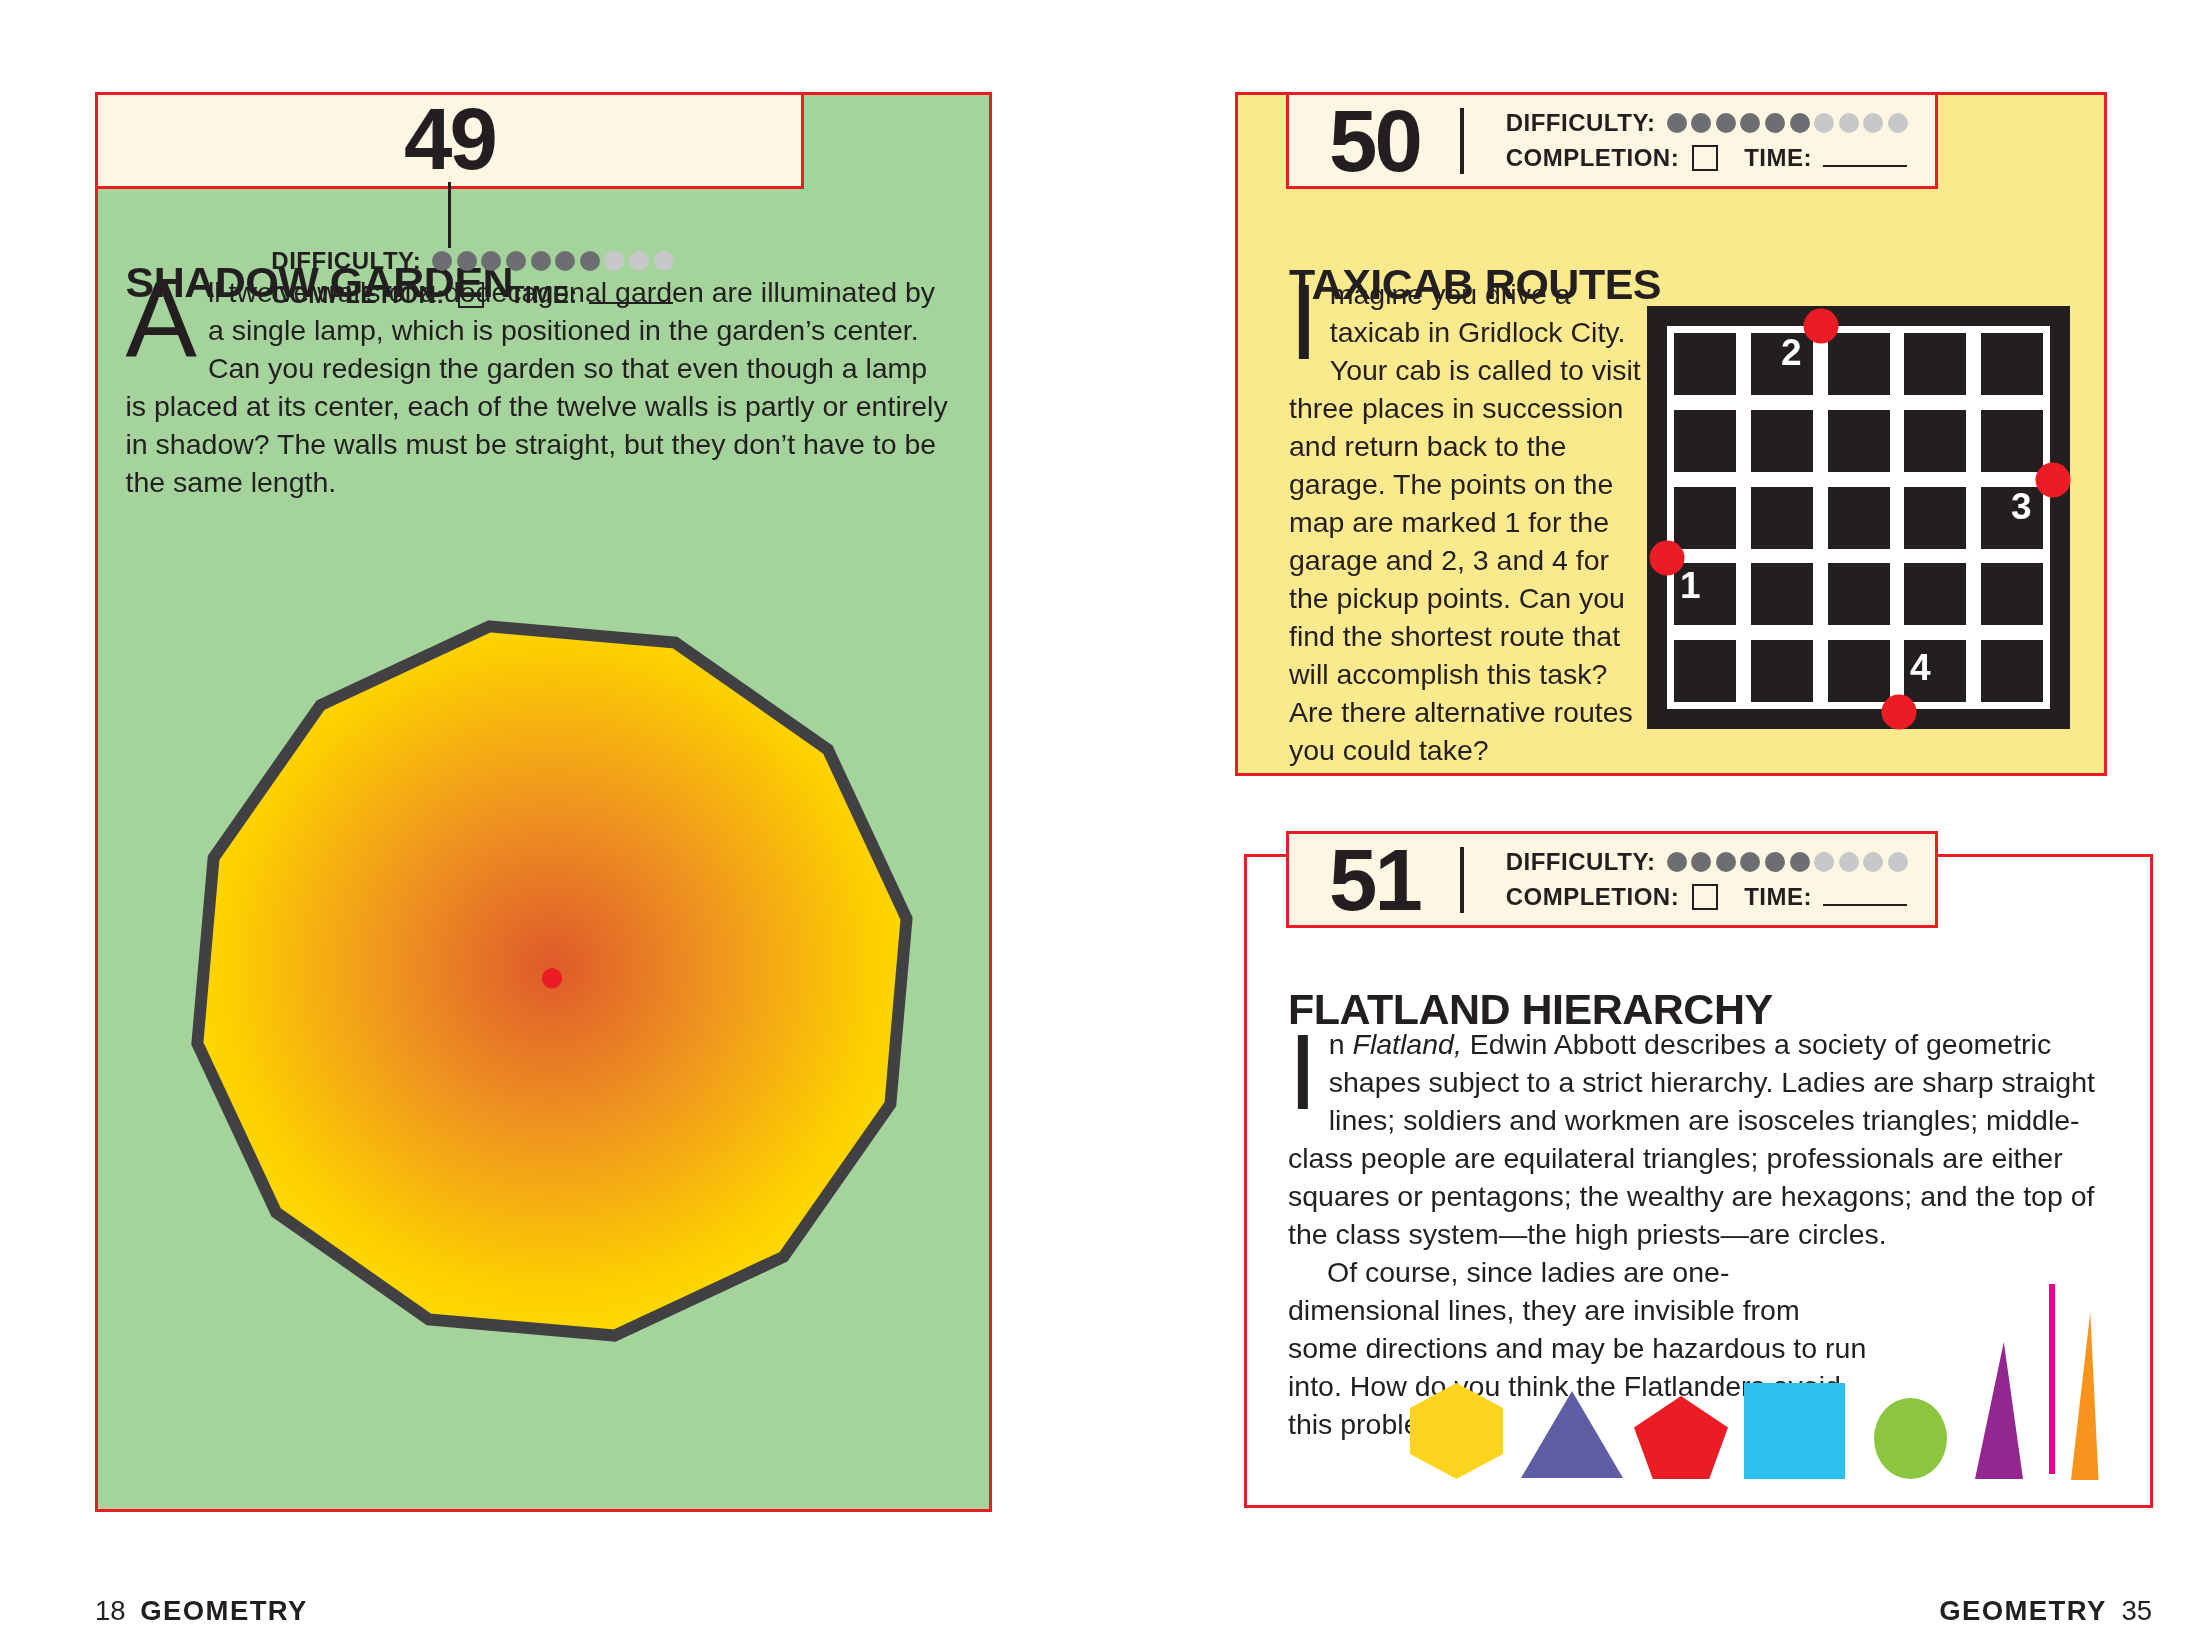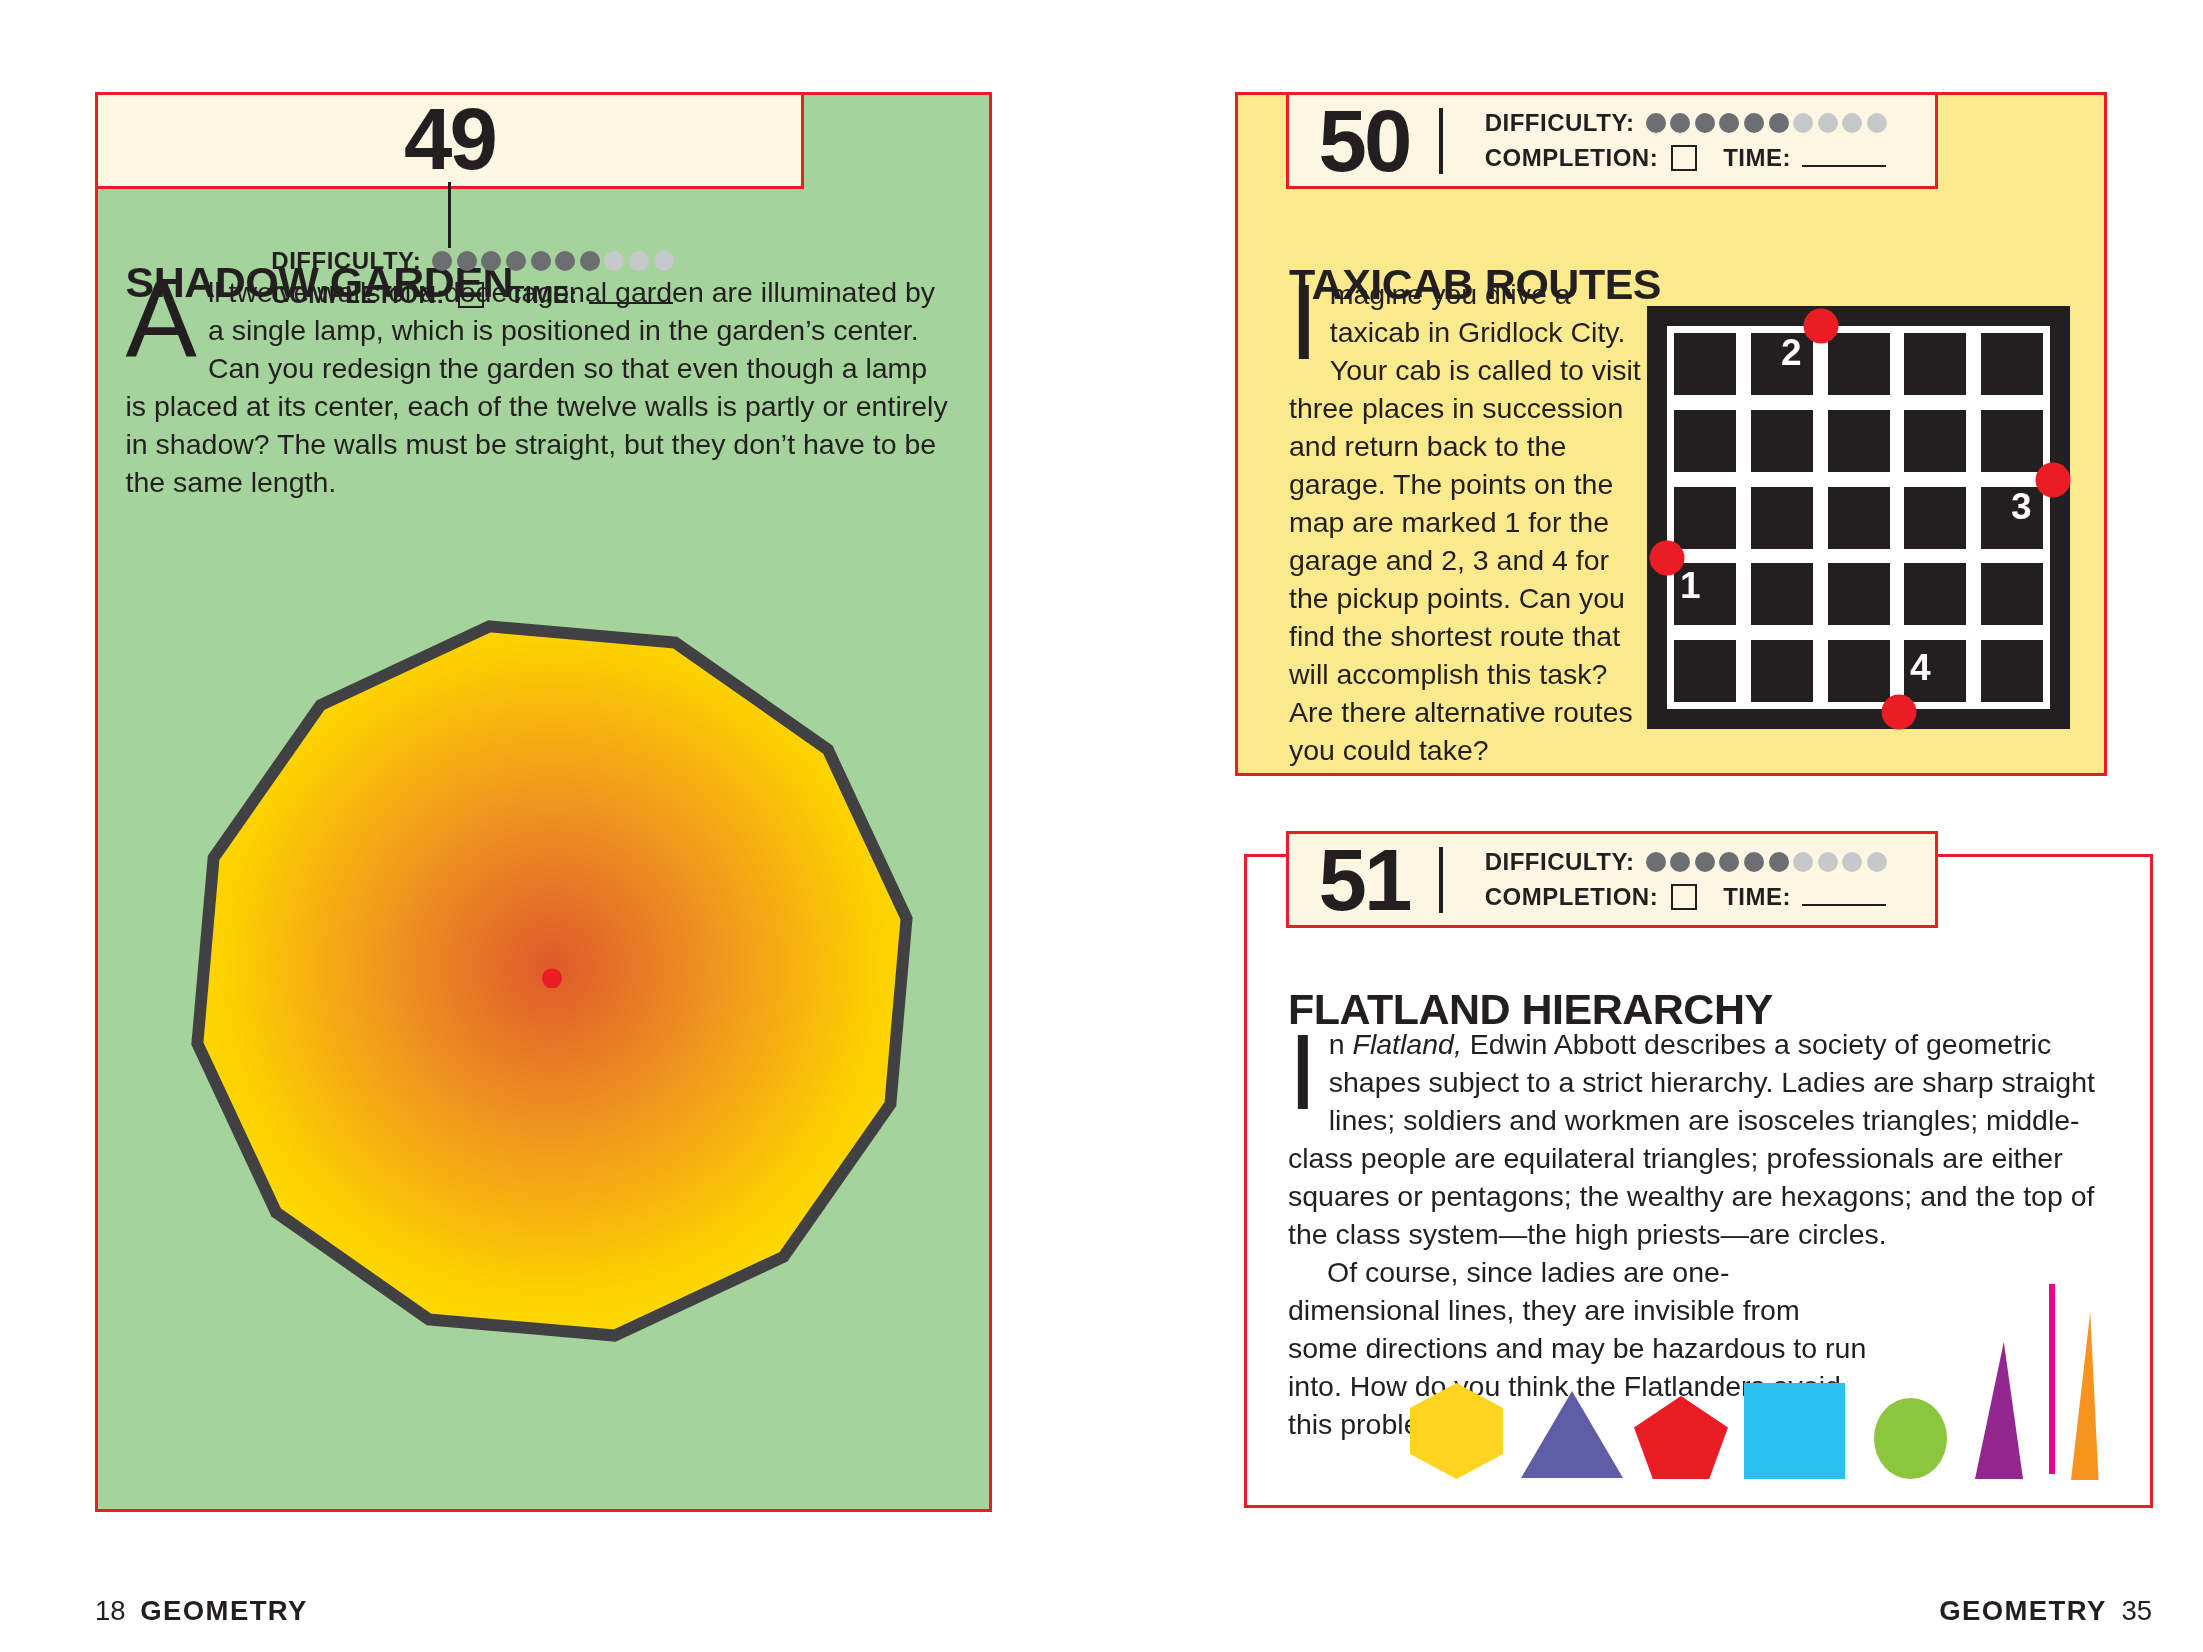--- a/index.html
+++ b/index.html
@@ -14,21 +14,21 @@
   .card-green{left:95px;top:92px;width:897px;height:1420px;background:#a5d39c;z-index:1;}
   .card-yellow{left:1235px;top:92px;width:872px;height:684px;background:#fbe98d;z-index:1;}
   .card-white{left:1244px;top:854px;width:909px;height:654px;background:#ffffff;z-index:1;}
 
   
   .hbox{position:absolute;height:97px;background:#fdf6e2;border:3.7px solid #ec1c24;
         display:flex;align-items:center;z-index:3;}
   .hbox-49{left:95px;top:92px;width:709px;flex-direction:column;}
   .hbox-50{left:1286px;top:92px;width:652px;}
   .hbox-51{left:1286px;top:831px;width:652px;}
-  .hnum{width:150px;text-align:center;font-size:87px;font-weight:bold;letter-spacing:-2.8px;line-height:87px;}
+  .hnum{width:171px;text-align:center;font-size:87px;font-weight:bold;letter-spacing:-2.8px;line-height:87px;}
   .hbox-49 .hnum{width:209px;}
   .hdiv{width:3.7px;height:66px;background:#231f20;flex:none;}
   .hrows{margin-left:42px;display:flex;flex-direction:column;gap:8.3px;}
   .hbox-49 .hrows{margin-left:46px;}
   .hrow{display:flex;align-items:center;font-size:24px;font-weight:bold;letter-spacing:0.5px;height:26px;}
   .dots{display:flex;gap:4.6px;margin-left:11px;}
   .dot{width:20px;height:20px;border-radius:50%;background:#c7c8ca;}
   .dot.filled{background:#6d6e71;}
   .checkbox{width:26px;height:26px;border:2.8px solid #231f20;margin:0 26px 0 13px;background:transparent;}
   .timeline{width:84px;height:18.4px;border-bottom:2.8px solid #231f20;margin-left:11px;}

